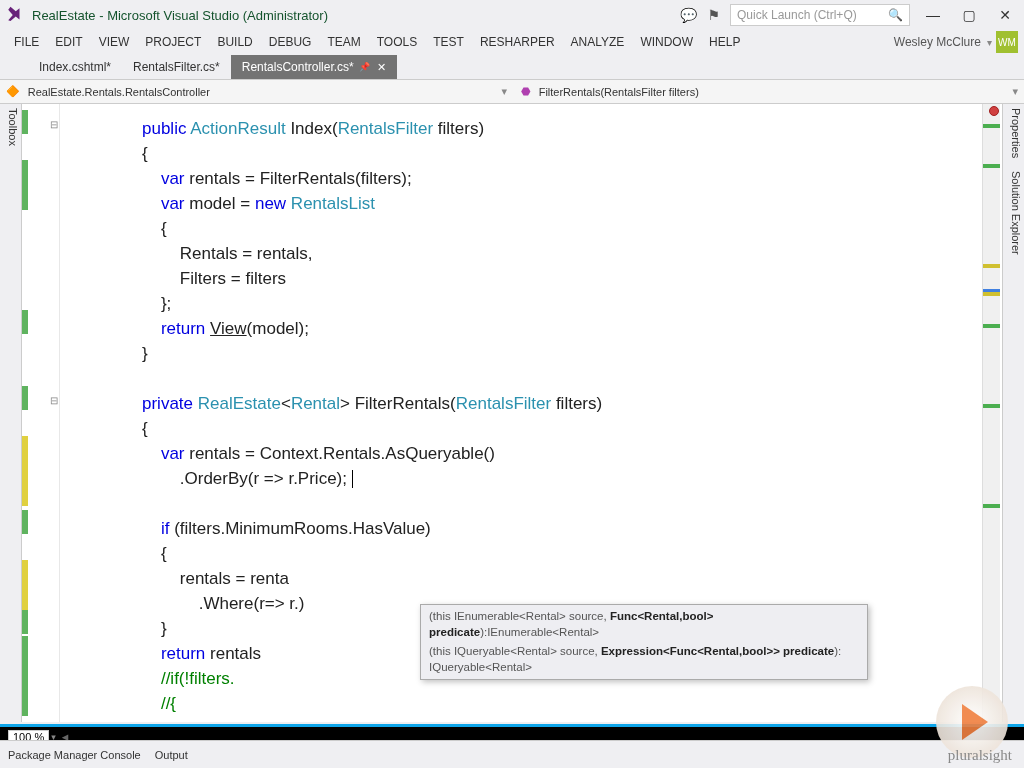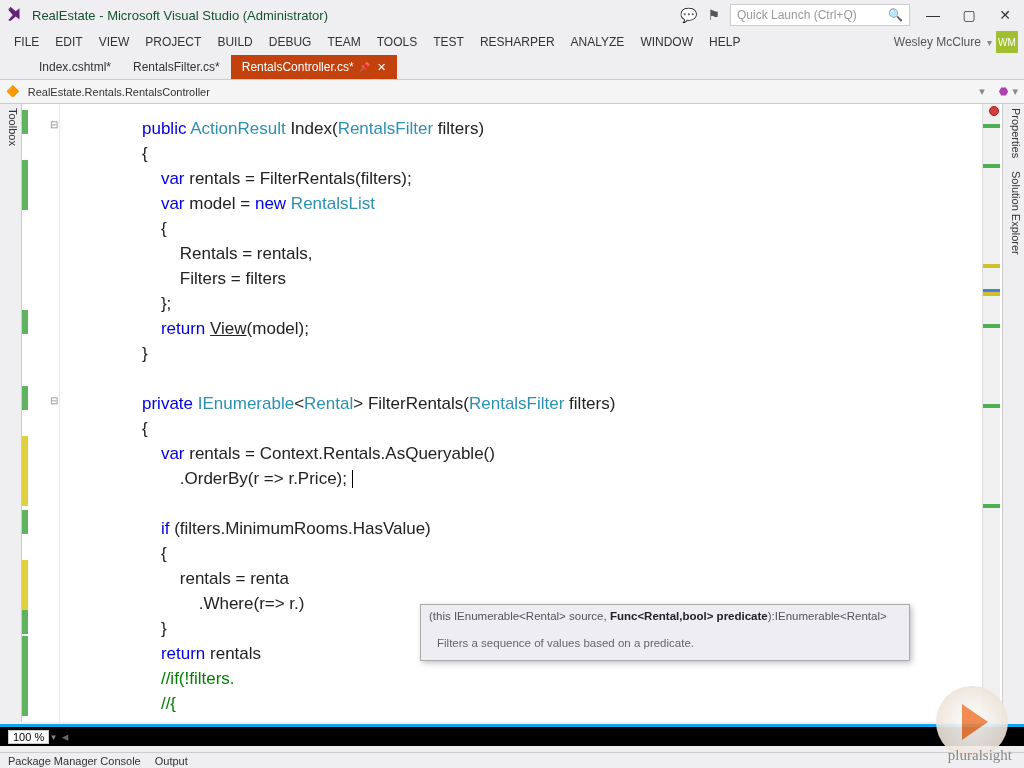--- a/index.html
+++ b/index.html
@@ -12,21 +12,21 @@
 .title-bar .search-box { width: 180px; height: 22px; border: 1px solid #ccc; background: #fff; font-size: 12px; padding: 0 6px; color: #999; display: flex; align-items: center; justify-content: space-between; }
 .title-bar .win-btn { width: 26px; height: 20px; display: flex; align-items: center; justify-content: center; font-size: 14px; color: #333; }
 
 .menu-bar { height: 24px; background: #efeff2; display: flex; align-items: center; padding: 0 6px; font-size: 12px; }
 .menu-bar .menu-item { padding: 0 8px; color: #333; }
 .menu-bar .user { margin-left: auto; color: #555; padding: 0 6px; }
 .menu-bar .avatar { width: 22px; height: 22px; background: #a0c030; color: #fff; font-size: 10px; display: flex; align-items: center; justify-content: center; margin-left: 4px; }
 
 .tab-bar { height: 26px; background: #efeff2; display: flex; align-items: flex-end; padding-left: 28px; border-bottom: 1px solid #ccc; }
 .tab { height: 24px; padding: 0 10px; font-size: 12px; color: #333; display: flex; align-items: center; gap: 6px; border: 1px solid transparent; }
-.tab.active { background: #c2410c; color: #fff; }
+.tab.active { background: #737373; color: #fff; }
 .tab .pin { font-size: 9px; }
 .tab .close { font-size: 11px; }
 
 .nav-bar { height: 24px; background: #f5f5f5; border-bottom: 1px solid #ccc; display: flex; align-items: center; font-size: 11px; padding: 0 6px; gap: 4px; }
 .nav-bar .dd { flex: 1; padding: 0 4px; color: #333; display: flex; align-items: flex-start; gap: 4px; }
 .nav-bar .chev { color: #888; }
 
 .editor-wrap { position: relative; height: 618px; display: flex; }
 .left-tool { width: 22px; background: #efeff2; border-right: 1px solid #ccc; writing-mode: vertical-rl; font-size: 11px; padding: 4px 2px; color: #333; }
 .right-tool { width: 22px; background: #efeff2; border-left: 1px solid #ccc; writing-mode: vertical-rl; font-size: 11px; padding: 4px 2px; color: #333; position: absolute; right: 0; top: 0; height: 100%; }
@@ -47,30 +47,30 @@
 .scroll-map .m.g { background: #4caf50; }
 .scroll-map .m.y { background: #d0c030; }
 .scroll-map .m.b { background: #4080e0; }
 .scroll-map .stop { position: absolute; right: 1px; width: 10px; height: 10px; border-radius: 50%; background: #d04040; border: 1px solid #a02020; }
 
 .intellisense { position: absolute; left: 460px; top: 432px; background: #f5f5f5; border: 1px solid #888; font-family: 'Segoe UI'; font-size: 12px; min-width: 118px; box-shadow: 2px 2px 4px rgba(0,0,0,0.2); }
 .intellisense .it { padding: 1px 6px; display: flex; align-items: center; gap: 6px; }
 .intellisense .it.sel { background: #3399ff; color: #fff; }
 .intellisense .ic { width: 12px; height: 12px; display: inline-block; }
 
-.sig-help { position: absolute; left: 398px; top: 500px; width: 490px; background: #eeeef2; border: 1px solid #aaa; font-family: 'Segoe UI'; font-size: 11.5px; color: #555; padding: 2px 0; box-shadow: 2px 2px 6px rgba(0,0,0,0.25); }
+.sig-help { position: absolute; left: 398px; top: 500px; width: 448px; background: #eeeef2; border: 1px solid #aaa; font-family: 'Segoe UI'; font-size: 11.5px; color: #555; padding: 2px 0; box-shadow: 2px 2px 6px rgba(0,0,0,0.25); }
 .sig-help .row { padding: 2px 8px; line-height: 1.35; }
 .sig-help .desc { padding: 4px 10px 2px 16px; color: #666; }
 .sig-help b { color: #222; font-weight: 600; }
 .sig-help .sb { position: absolute; right: 2px; width: 10px; }
 
 .status-bottom { position: absolute; bottom: 22px; left: 0; right: 0; height: 22px; background: #000000; border-top: 3px solid #0ea5e9; font-size: 11px; display: flex; align-items: center; padding: 0 8px; }
 .status-bottom .zoom { border: 1px solid #ccc; padding: 0 4px; background: #fff; }
 
-.bottom-tabs { position: absolute; bottom: 0; left: 0; right: 0; height: 16px; background: #efeff2; border-top: 1px solid #ccc; font-size: 11px; display: flex; align-items: center; padding: 0 8px; gap: 14px; color: #333; }
+.bottom-tabs { position: absolute; bottom: 0; left: 0; right: 0; height: 28px; background: #efeff2; border-top: 1px solid #ccc; font-size: 11px; display: flex; align-items: center; padding: 0 8px; gap: 14px; color: #333; }
 
 .play-badge { position: absolute; right: 16px; bottom: 10px; width: 72px; height: 72px; border-radius: 50%; background: radial-gradient(circle, #fff 0%, #f0e8e0 60%, #e8d8c8 100%); display: flex; align-items: center; justify-content: center; opacity: 0.9; }
 .play-badge .tri { width: 0; height: 0; border-left: 26px solid #f08040; border-top: 18px solid transparent; border-bottom: 18px solid transparent; margin-left: 6px; }
 .ps-label { position: absolute; right: 12px; bottom: 4px; font-size: 15px; color: #888; font-family: 'Segoe UI'; }
 
 svg.vs { fill: #68217a; }
 .text-cursor { display: inline-block; width: 1px; height: 18px; background: #000; vertical-align: text-bottom; }
 </style>
 </head>
 <body>
@@ -126,20 +126,23 @@
   </div>
 </div>
 
 <div class="nav-bar">
   <span style="color:#d28b00;">🔶</span>
   <div class="dd">
       <span>RealEstate.Rentals.RentalsController</span>
     </div>
   <span class="chev">▾</span>
   <span style="color:#b040b0;margin-left:10px;">⬣</span>
+  <div class="dd">
+      <span>FilterRentals(RentalsFilter filters)</span>
+    </div>
   <span class="chev">▾</span>
 </div>
 
 <div class="editor-wrap">
   <div class="left-tool">Toolbox</div>
 
   <div class="editor">
     <div class="gutter">
       <div class="mark" style="top:6px;height:24px;"></div>
       <div class="mark" style="top:56px;height:50px;"></div>
@@ -157,42 +160,39 @@
 {
     <span class="kw">var</span> rentals = FilterRentals(filters);
     <span class="kw">var</span> model = <span class="kw">new</span> <span class="type">RentalsList</span>
     {
         Rentals = rentals,
         Filters = filters
     };
     <span class="kw">return</span> <u>View</u>(model);
 }
 
-<span class="kw">private</span> <span class="type">IEnumerable</span>&lt;<span class="type">Rental</span>&gt; FilterRentals(<span class="type">RentalsFilter</span> filters)
+<span class="kw">private</span> <span class="type">RealEstate</span>&lt;<span class="type">Rental</span>&gt; FilterRentals(<span class="type">RentalsFilter</span> filters)
 {
     <span class="kw">var</span> rentals = Context.Rentals.AsQueryable()
         .OrderBy(r =&gt; r.Price); <span class="text-cursor"></span>
 
     <span class="kw">if</span> (filters.MinimumRooms.HasValue)
     {
         rentals = renta
             .Where(r=&gt; r.)
     }
     <span class="kw">return</span> rentals
     <span class="cm">//if(!filters.</span>
     <span class="cm">//{</span>
     <span class="cm">//  return Con</span></div>
 
 
     <div class="sig-help">
       <div class="row" id="ov0">(this IEnumerable&lt;Rental&gt; source, <b>Func&lt;Rental,bool&gt; predicate</b>):IEnumerable&lt;Rental&gt;</div>
-      <div class="desc">
-        <span>Filters a sequence of values based on a predicate.</span><br>
-        
-      </div>
+      <div class="row" id="ov2">(this IQueryable&lt;Rental&gt; source, <b>Expression&lt;Func&lt;Rental,bool&gt;&gt; predicate</b>):<br>IQueryable&lt;Rental&gt;</div>
 
       <div class="sb">
         
         
       </div>
     </div>
 
     <div class="scroll-map">
       <div class="stop" style="top:2px;"></div>
       <div class="m g" style="top:20px;"></div>

